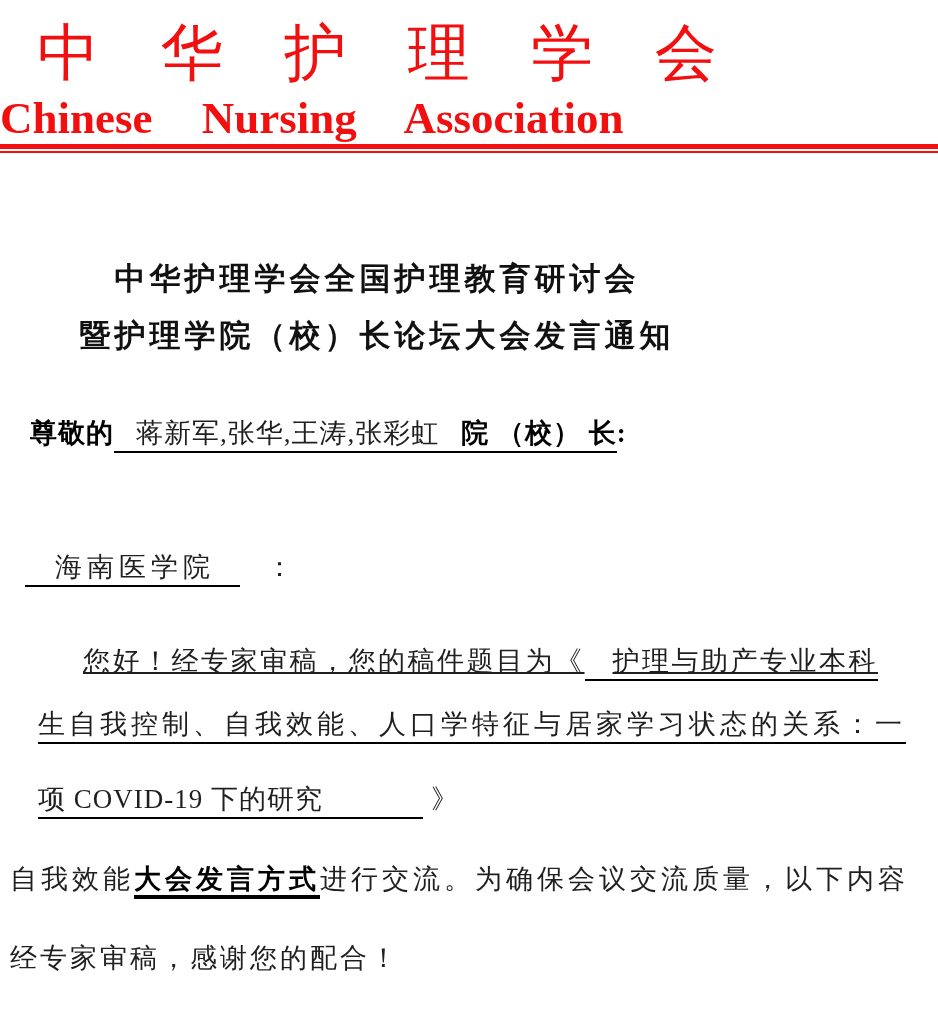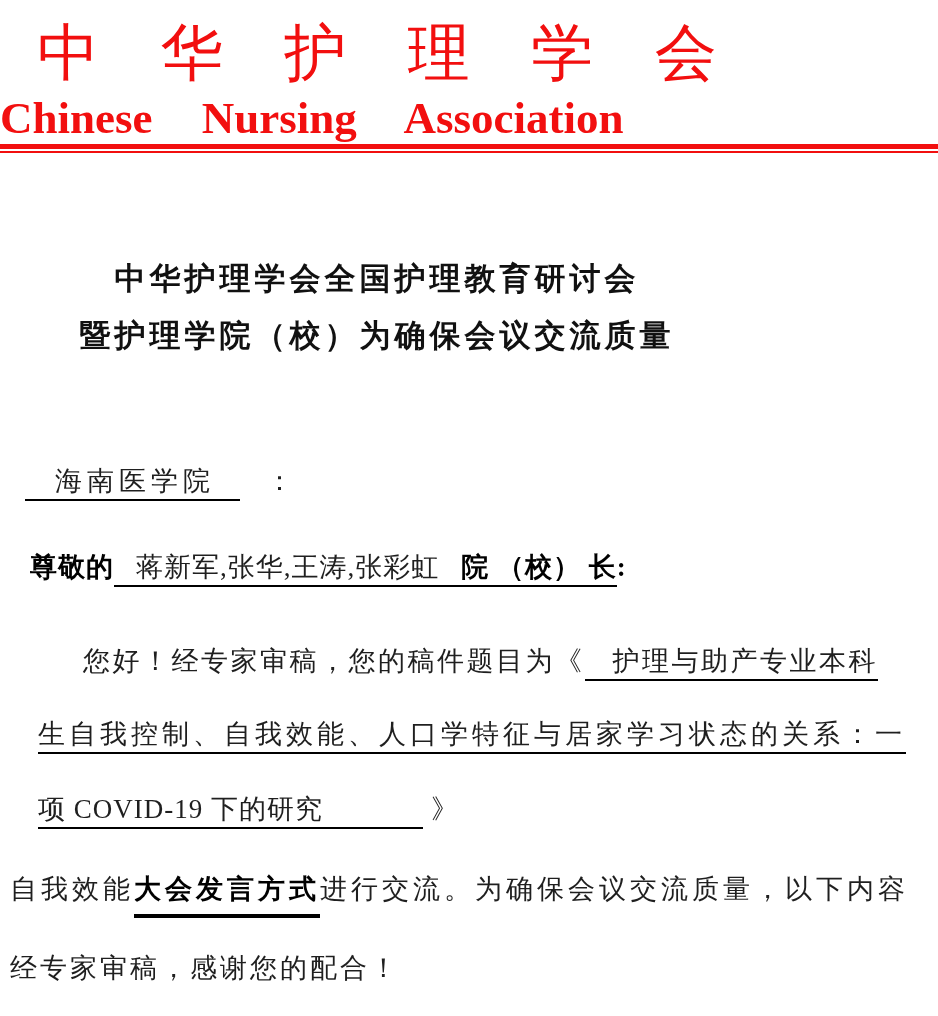--- a/index.html
+++ b/index.html
@@ -58,35 +58,35 @@
   }
   .b { font-weight: bold; color: #000; }
   .u {
     border-bottom: 2px solid #000;
     padding-bottom: 3px;
   }
   .u-bold {
     font-weight: bold;
     color: #000;
     border-bottom: 4px solid #000;
-    padding-bottom: 10px;
+    padding-bottom: 1px;
   }
 
   .school-line { margin-top: 100px; margin-left: 25px; letter-spacing: 5px; }
   .school-line .u { padding-left: 30px; padding-right: 25px; }
   .school-line .colon { margin-left: 26px; }
 
   .salutation { margin-top: 52px; margin-left: 30px; letter-spacing: 1px; }
   .salutation .names { padding-left: 22px; padding-right: 22px; }
 
-  .p1l1 { margin-top: 60px; margin-left: 38px; letter-spacing: 2.5px; }
+  .p1l1 { margin-top: 60px; margin-left: 38px; letter-spacing: 2.5px; text-decoration: underline; }
   .p1l1 .lead { padding-left: 45px; }      
   .p1l1 .u { padding-left: 28px; }
 
-  .p1l2 { margin-top: 39px; margin-left: 38px; letter-spacing: 4px; }
+  .p1l2 { margin-top: 29px; margin-left: 38px; letter-spacing: 4px; }
 
   .p1l3 { margin-top: 41px; margin-left: 38px; letter-spacing: 1px; }
   .p1l3 .u { padding-right: 100px; text-align: center; }
   .p1l3 .close-quote { margin-left: 8px; }
 
   .p2l1 { margin-top: 46px; margin-left: 10px; letter-spacing: 4px; }
   .p2l2 { margin-top: 45px; margin-left: 10px; letter-spacing: 3px; }
 </style>
 </head>
 <body>
@@ -97,29 +97,29 @@
     <div class="org-cn">中 华 护 理 学 会</div>
     <div class="org-en">Chinese Nursing Association</div>
     <div class="rule">
       <div class="rule-thick"></div>
       <div class="rule-thin"></div>
     </div>
   </header>
 
   <h1 class="doc-title">
     <span class="t-line">中华护理学会全国护理教育研讨会</span>
-    <span class="t-line">暨护理学院（校）为确保会议交流质量</span>
+    <span class="t-line">暨护理学院（校）长论坛大会发言通知</span>
   </h1>
+
+  <div class="line salutation">
+    <span class="b">尊敬的</span><span class="u"><span class="names">蒋新军,张华,王涛,张彩虹</span><span class="b">院 （校） 长</span></span><span class="b">:</span>
+  </div>
 
   <div class="line school-line">
     <span class="u">海南医学院</span><span class="colon">：</span>
-  </div>
-
-  <div class="line salutation">
-    <span class="b">尊敬的</span><span class="u"><span class="names">蒋新军,张华,王涛,张彩虹</span><span class="b">院 （校） 长</span></span><span class="b">:</span>
   </div>
 
   <div class="line p1l1">
     <span class="lead">您好！经专家审稿，您的稿件题目为《</span><span class="u">护理与助产专业本科</span>
   </div>
 
   <div class="line p1l2">
     <span class="u">生自我控制、自我效能、人口学特征与居家学习状态的关系：一</span>
   </div>
 

